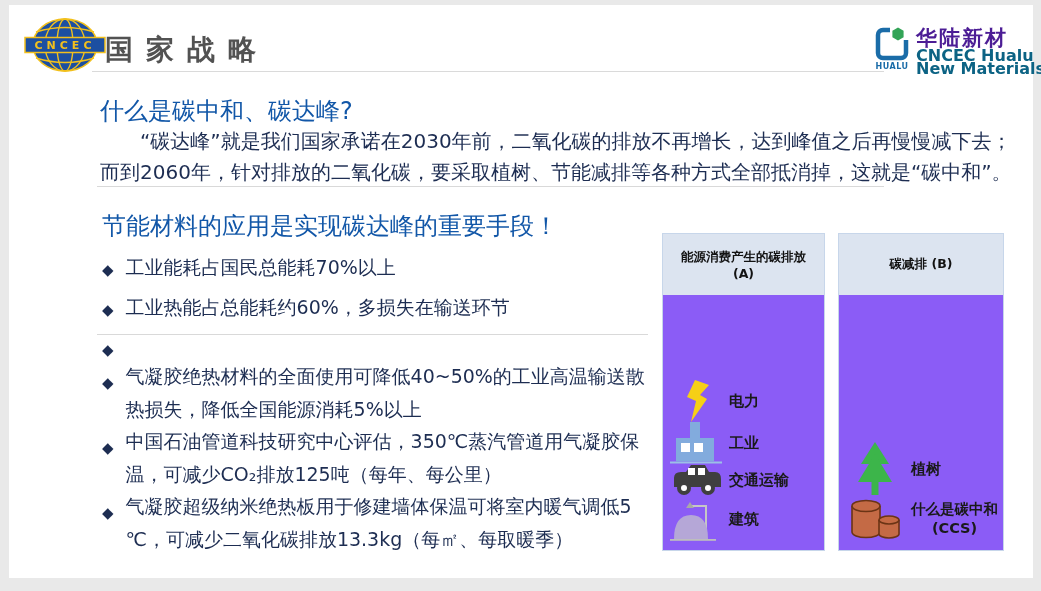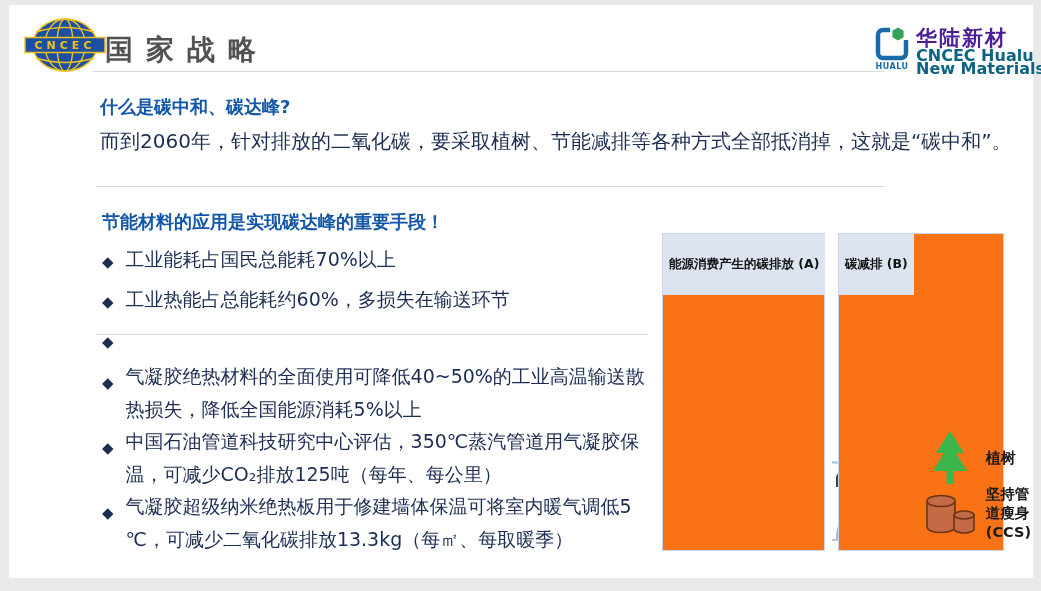--- a/index.html
+++ b/index.html
@@ -14,21 +14,21 @@
   
   .page-title{left:96px;top:26px;font-size:28px;font-weight:800;color:#525252;letter-spacing:13px;white-space:nowrap;}
   .title-rule{left:83px;top:66px;width:792px;height:1px;background:#dadada;}
   .hualu-logo{left:865px;top:22px;display:flex;gap:6px;align-items:flex-start;}
   .hualu-mark{display:flex;flex-direction:column;align-items:center;width:36px;}
   .hualu-mark-text{font-size:8px;font-weight:bold;color:#1a6ca8;letter-spacing:0.5px;margin-top:1px;}
   .hualu-cn{font-size:21px;font-weight:bold;color:#4c1d95;letter-spacing:2px;line-height:22px;white-space:nowrap;}
   .hualu-en{font-size:16px;font-weight:700;color:#0c6384;line-height:13px;white-space:nowrap;}
 
   
-  .sec-heading{font-size:18px;font-weight:bold;color:#1257a8;white-space:nowrap;}
+  .sec-heading{font-size:24px;font-weight:normal;color:#1257a8;white-space:nowrap;}
   .intro-heading{left:91px;top:90px;}
   .intro-para{left:91px;top:121px;font-size:20px;color:#1d2d52;line-height:31px;}
   .intro-para .l1{text-indent:2em;white-space:nowrap;}
   .intro-para .l2{white-space:nowrap;}
   .rule{height:1px;background:#d9d9d9;}
   .rule1{left:88px;top:181px;width:787px;}
   .rule2{left:88px;top:329px;width:551px;}
 
   
   .sec2{left:93px;top:205px;width:560px;}
@@ -36,21 +36,21 @@
   .bullets{margin-top:6px;}
   .bullet{display:flex;align-items:flex-start;color:#1d2d52;}
   .sec2 .bullet{font-size:19px;line-height:24px;margin-top:13px;}
   .sec3 .bullet{font-size:19px;line-height:32.5px;margin-top:0;}
   .marker{font-size:15px;margin-right:12px;flex:0 0 auto;padding-top:3px;}
   .sec3 .marker{padding-top:7px;}
   .btext{display:block;}
   .sec3 .btext{width:523px;}
 
   
-  .panel{background:#f97316;border:1px solid #c7d6ea;box-sizing:border-box;display:flex;flex-direction:row;}
+  .panel{background:#8b5cf6;border:1px solid #c7d6ea;box-sizing:border-box;display:flex;flex-direction:column;}
   .panel-a{left:653px;top:228px;width:163px;height:318px;}
   .panel-b{left:829px;top:228px;width:166px;height:318px;}
   .panel-header{height:61px;flex:0 0 auto;background:#dce4f0;display:flex;align-items:center;justify-content:center;
     font-size:12.5px;font-weight:bold;color:#121212;text-align:center;padding:0 6px;}
   .panel-body{flex:1;display:flex;flex-direction:column;justify-content:flex-end;padding:4px 0 8px 0;}
   .panel-b .panel-body{padding-top:26px;}
   .prow{display:flex;align-items:center;}
   .picon{width:66px;flex:0 0 auto;display:flex;justify-content:center;align-items:flex-end;}
   .panel-b .picon{width:72px;}
   .plabel{font-size:15px;font-weight:600;color:#1a1a1a;white-space:nowrap;}
@@ -91,20 +91,21 @@
     </div>
     <div>
       <div class="hualu-cn">华陆新材</div>
       <div class="hualu-en">CNCEC Hualu</div>
       <div class="hualu-en">New Materials</div>
     </div>
   </div>
 
   <div class="abs sec-heading intro-heading">什么是碳中和、碳达峰?</div>
   <div class="abs intro-para">
+    <div class="l1">“碳达峰”就是我们国家承诺在2030年前，二氧化碳的排放不再增长，达到峰值之后再慢慢减下去；</div>
     <div class="l2">而到2060年，针对排放的二氧化碳，要采取植树、节能减排等各种方式全部抵消掉，这就是“碳中和”。</div>
   </div>
   <div class="abs rule rule1"></div>
 
   <div class="abs sec2">
     <div class="sec-heading">节能材料的应用是实现碳达峰的重要手段！</div>
     <div class="bullets">
       <div class="bullet">
         <span class="marker">◆</span>
         <span class="btext">工业能耗占国民总能耗70%以上</span>
@@ -206,20 +207,20 @@
           <svg width="54" height="46" viewBox="0 0 54 46">
             <g stroke="#6b3415" stroke-width="1.6" fill="#c46a45">
               <path d="M4 10 v26 a14 5.5 0 0 0 28 0 V10"></path>
               <ellipse cx="18" cy="10" rx="14" ry="5.5"></ellipse>
               <path d="M31 24 v14 a10 4 0 0 0 20 0 V24"></path>
               <ellipse cx="41" cy="24" rx="10" ry="4"></ellipse>
             </g>
           </svg>
         </span>
         <span class="plabel-stack">
-          <div>坚持管道瘦身</div>
+          <div>什么是碳中和</div>
           <div class="plabel-sub">(CCS)</div>
         </span>
       </div>
     </div>
   </div>
 
 </div>
 
 </body></html>

